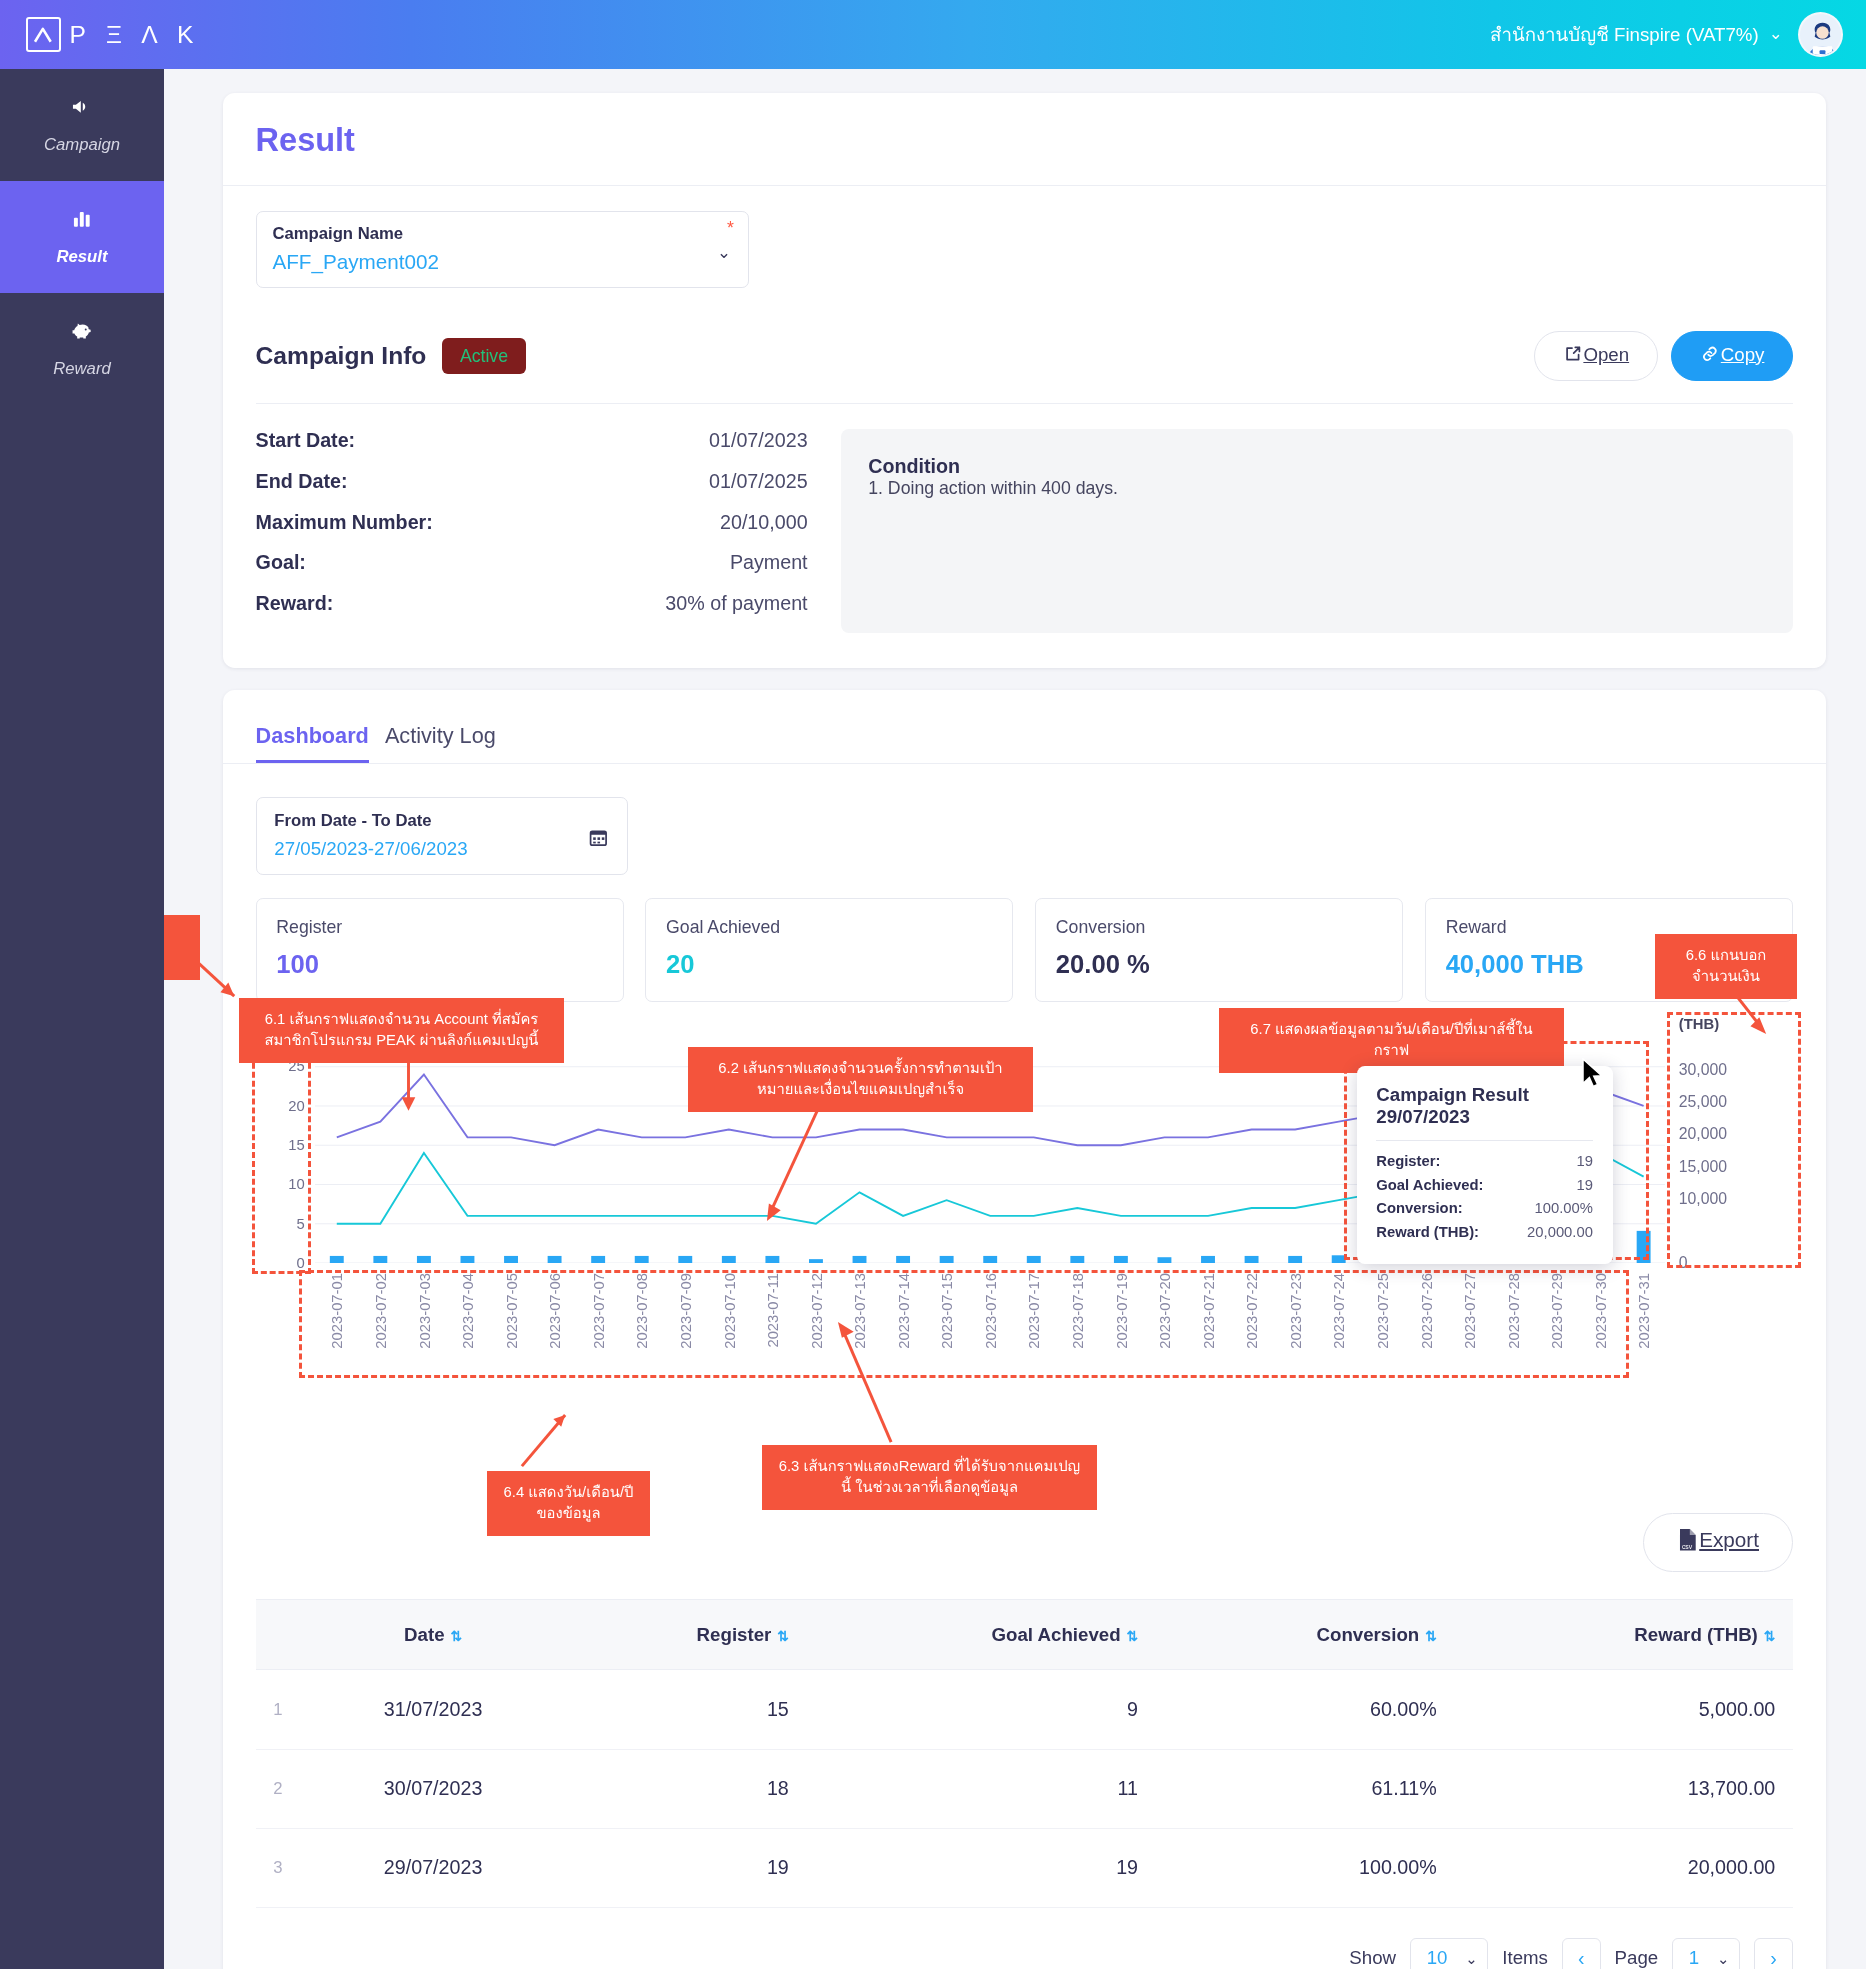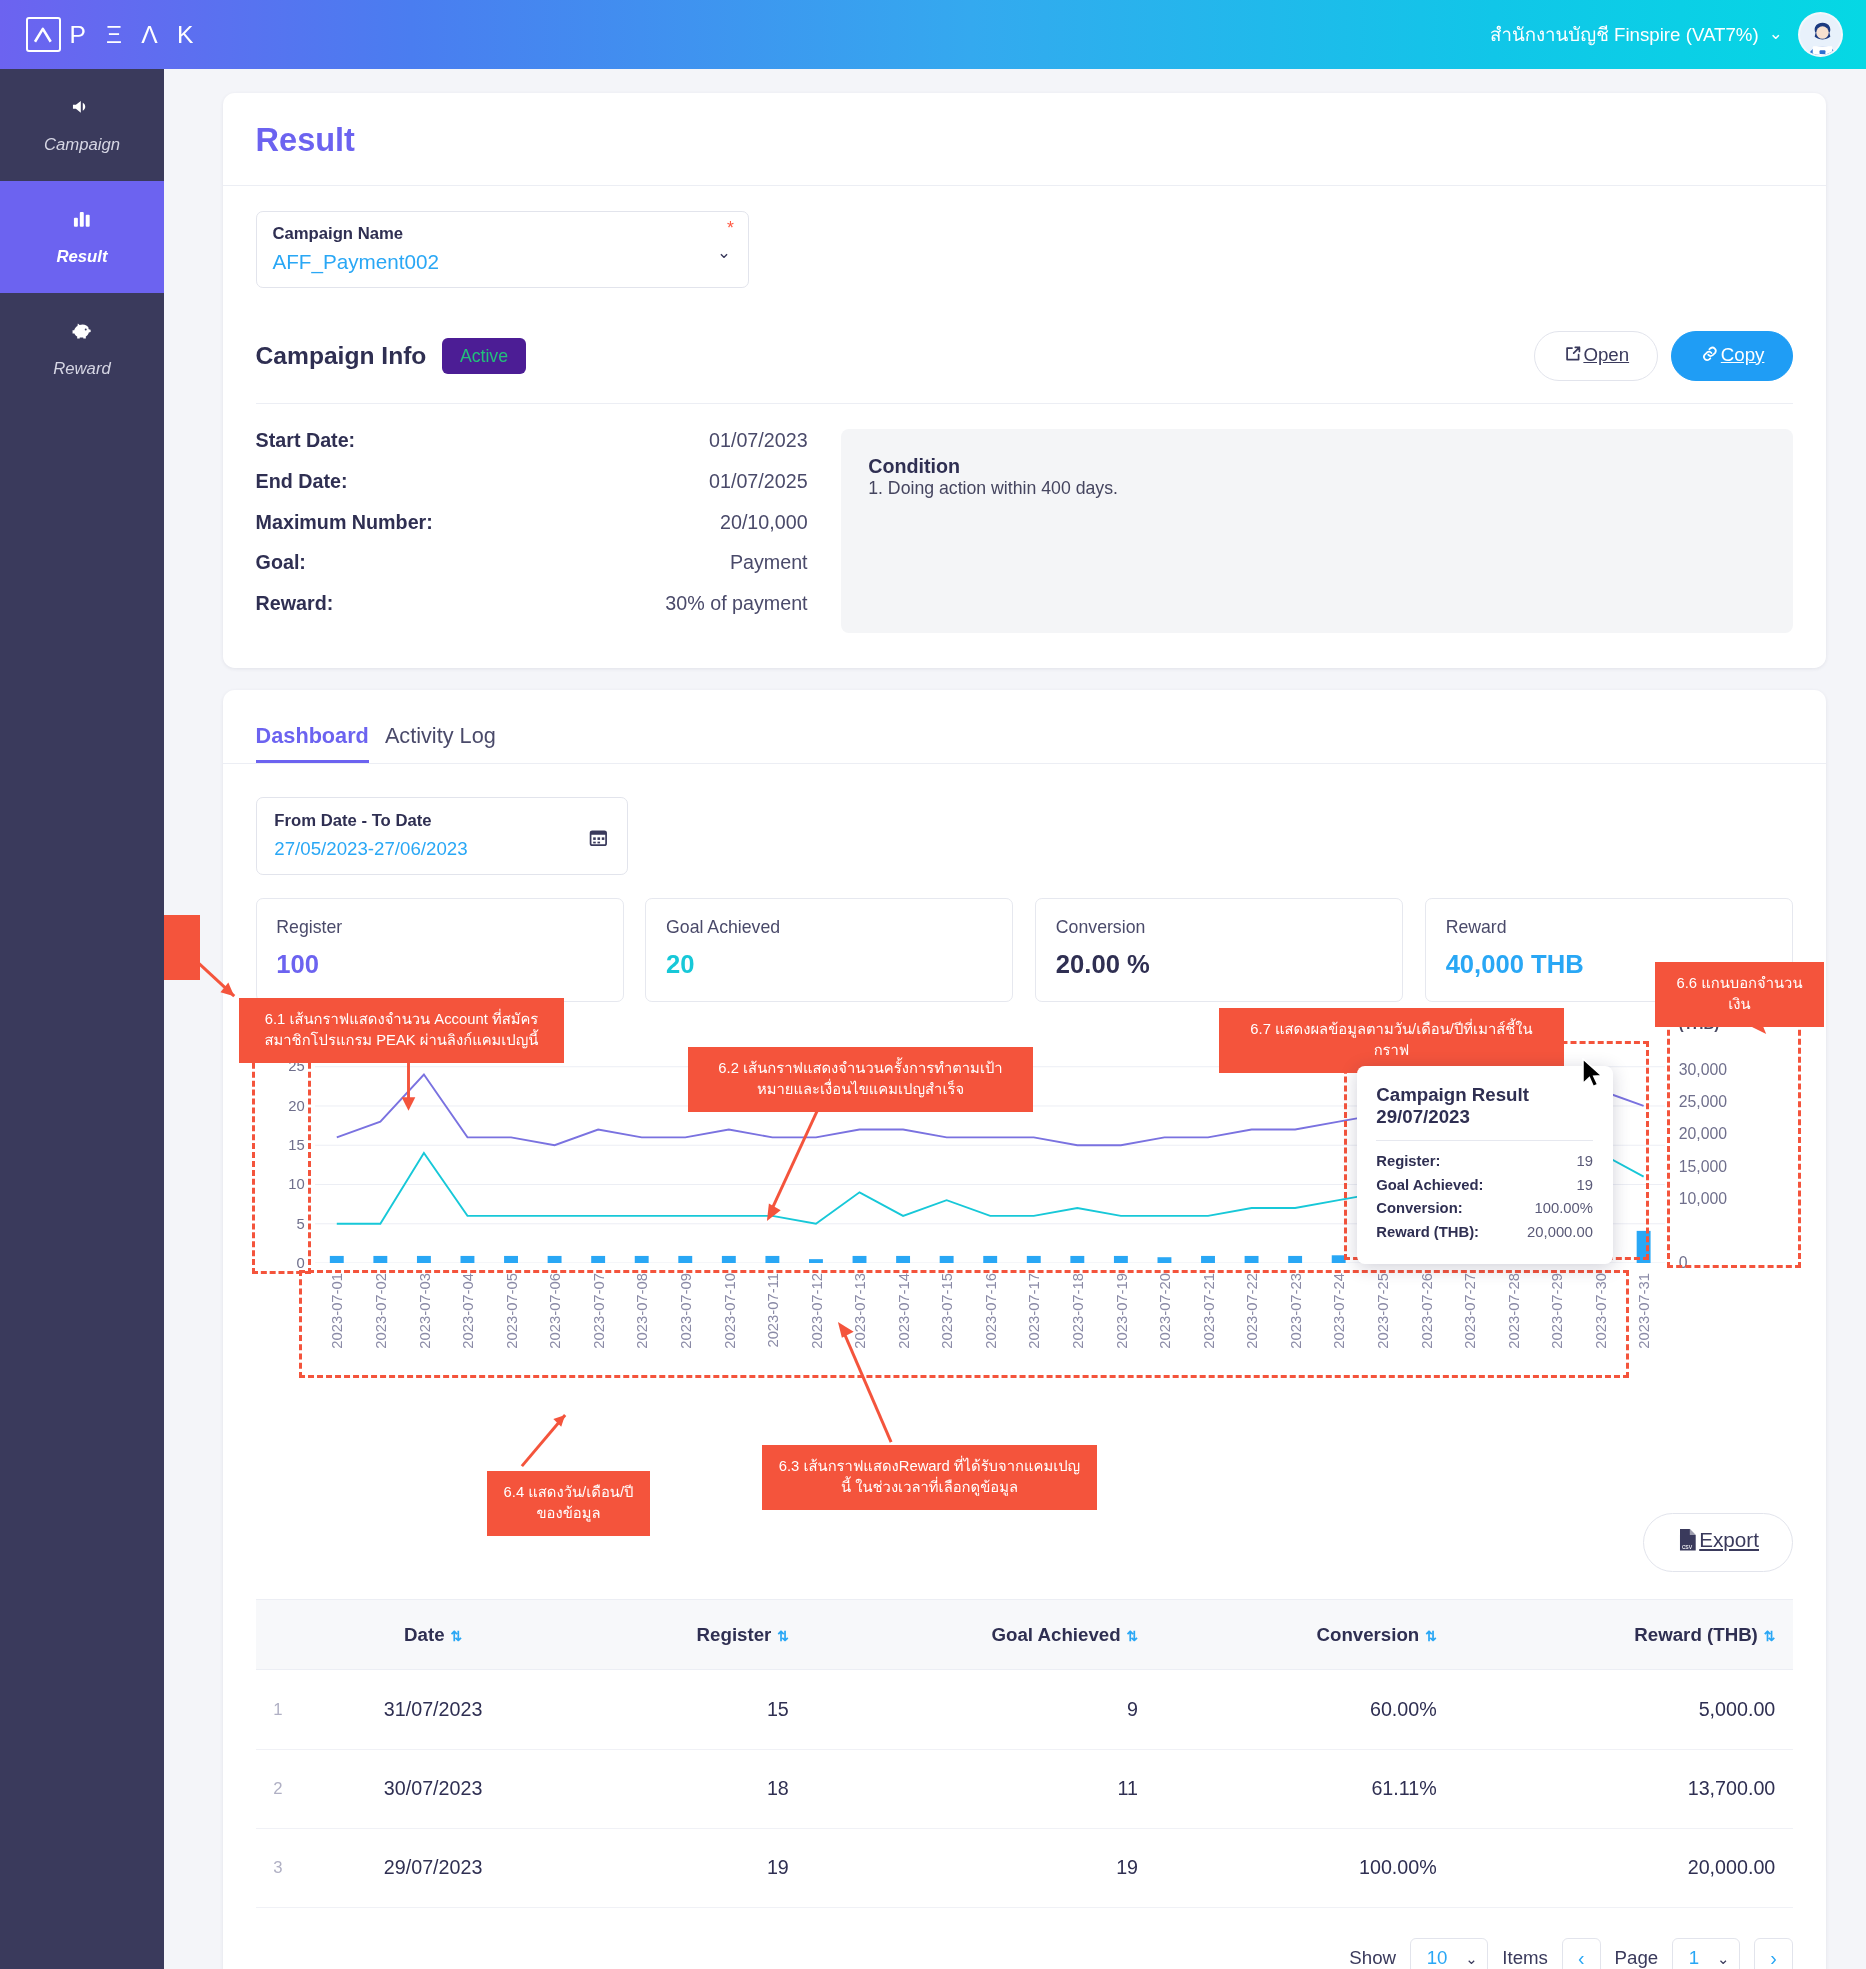--- a/index.html
+++ b/index.html
@@ -74,21 +74,21 @@
   .select-value { font-size: 20.7px; color: #29a7f5; margin-top: 5.9px; }
   .select-req { position: absolute; top: 5.9px; right: 13.8px; color: #ff5a44; font-size: 17.7px; }
   .select-caret {
     position: absolute; right: 16.7px; top: 50%; transform: translateY(-40%);
     color:#3a3a5c; font-size: 16.7px;
   }
 
   .info-row { display: flex; align-items: center; gap: 15.8px; margin-top: 43px; }
   .info-title { font-size: 24.6px; font-weight: 700; color: #2f2f52; }
   .badge-active {
-    background: #4c1d95; color: #22c07a; font-size: 17.7px;
+    background: #7f1d1d; color: #22c07a; font-size: 17.7px;
     padding: 7.9px 17.7px; border-radius: 5.9px;
   }
   .info-actions { margin-left: auto; display: flex; gap: 13.8px; }
   .btn {
     display: flex; align-items: flex-start; gap: 1px; border-radius: 984px;
     font-size: 18.7px; padding: 11.8px 27.6px; cursor: pointer; border: 1px solid #e2e4ec;
     background: #fff; color: #3a3a5c; text-decoration: underline;
   }
   .btn-primary { background: #1f9df5; color: #fff; border-color: #1f9df5; }
   .hr { height: 1px; background: #eceef4; margin: 21.7px 0 0 0; }
@@ -577,21 +577,21 @@
   <path d="M60 4 L12 108" stroke="#f4543c" stroke-width="3" fill="none"></path>
   <path d="M8 118 L10 100 L22 107 Z" fill="#f4543c"></path>
 </svg>
 
 <div class="ann" style="left:1219px; top:1008px; width:345px;">6.7 แสดงผลข้อมูลตามวัน/เดือน/ปีที่เมาส์ชี้ในกราฟ</div>
 <svg class="ann-arrow" style="left:1379px; top:1058px;" width="59" height="57" viewBox="0 0 60 58">
   <path d="M8 2 L40 42" stroke="#f4543c" stroke-width="3" fill="none"></path>
   <path d="M44 50 L29 41 L39 33 Z" fill="#f4543c"></path>
 </svg>
 
-<div class="ann" style="left:1655px; top:962px; width:169px;">6.6 แกนบอกจำนวนเงิน</div>
+<div class="ann" style="left:1655px; top:934px; width:142px;">6.6 แกนบอกจำนวนเงิน</div>
 <svg class="ann-arrow" style="left:1719px; top:979px;" width="59" height="61" viewBox="0 0 60 62">
   <path d="M6 2 L42 48" stroke="#f4543c" stroke-width="3" fill="none"></path>
   <path d="M48 56 L32 48 L41 39 Z" fill="#f4543c"></path>
 </svg>
 
 <div class="ann" style="left:487px; top:1471px; width:163px;">6.4 แสดงวัน/เดือน/ปี ของข้อมูล</div>
 <svg class="ann-arrow" style="left:514px; top:1409px;" width="59" height="69" viewBox="0 0 60 70">
   <path d="M52 6 L8 58" stroke="#f4543c" stroke-width="3" fill="none"></path>
   <path d="M52 6 L40 10 L48 18 Z" fill="#f4543c"></path>
 </svg>

